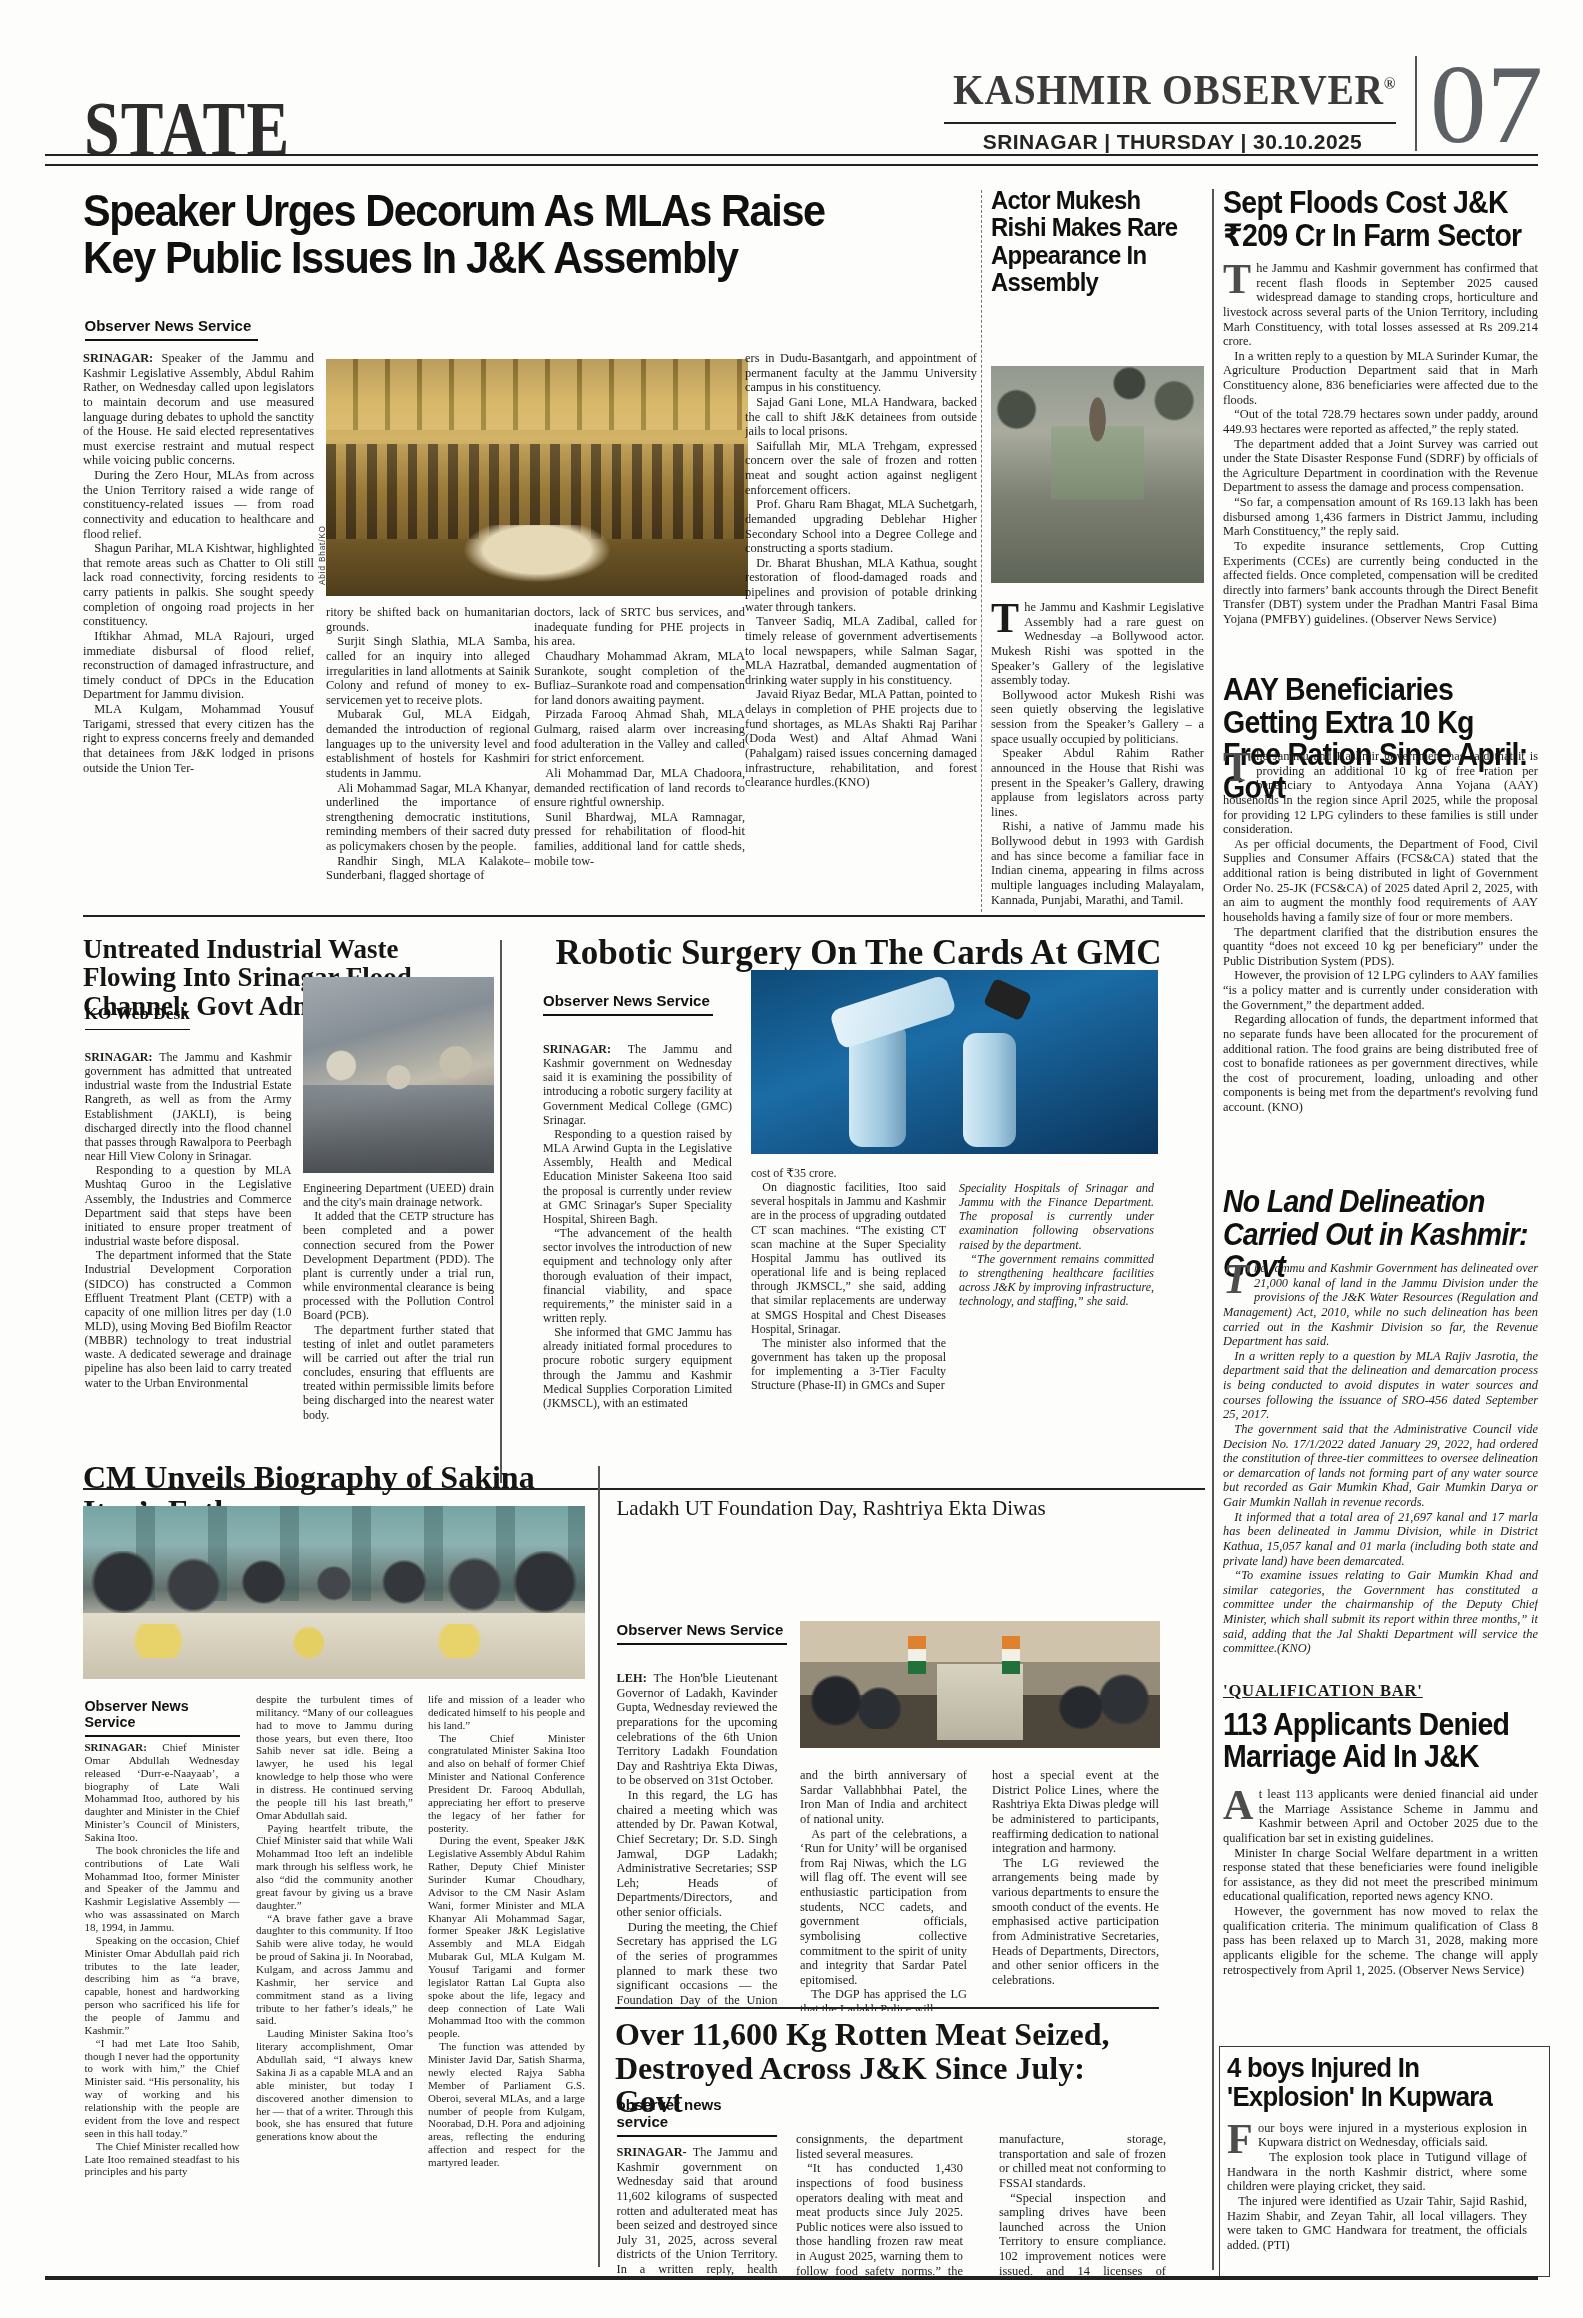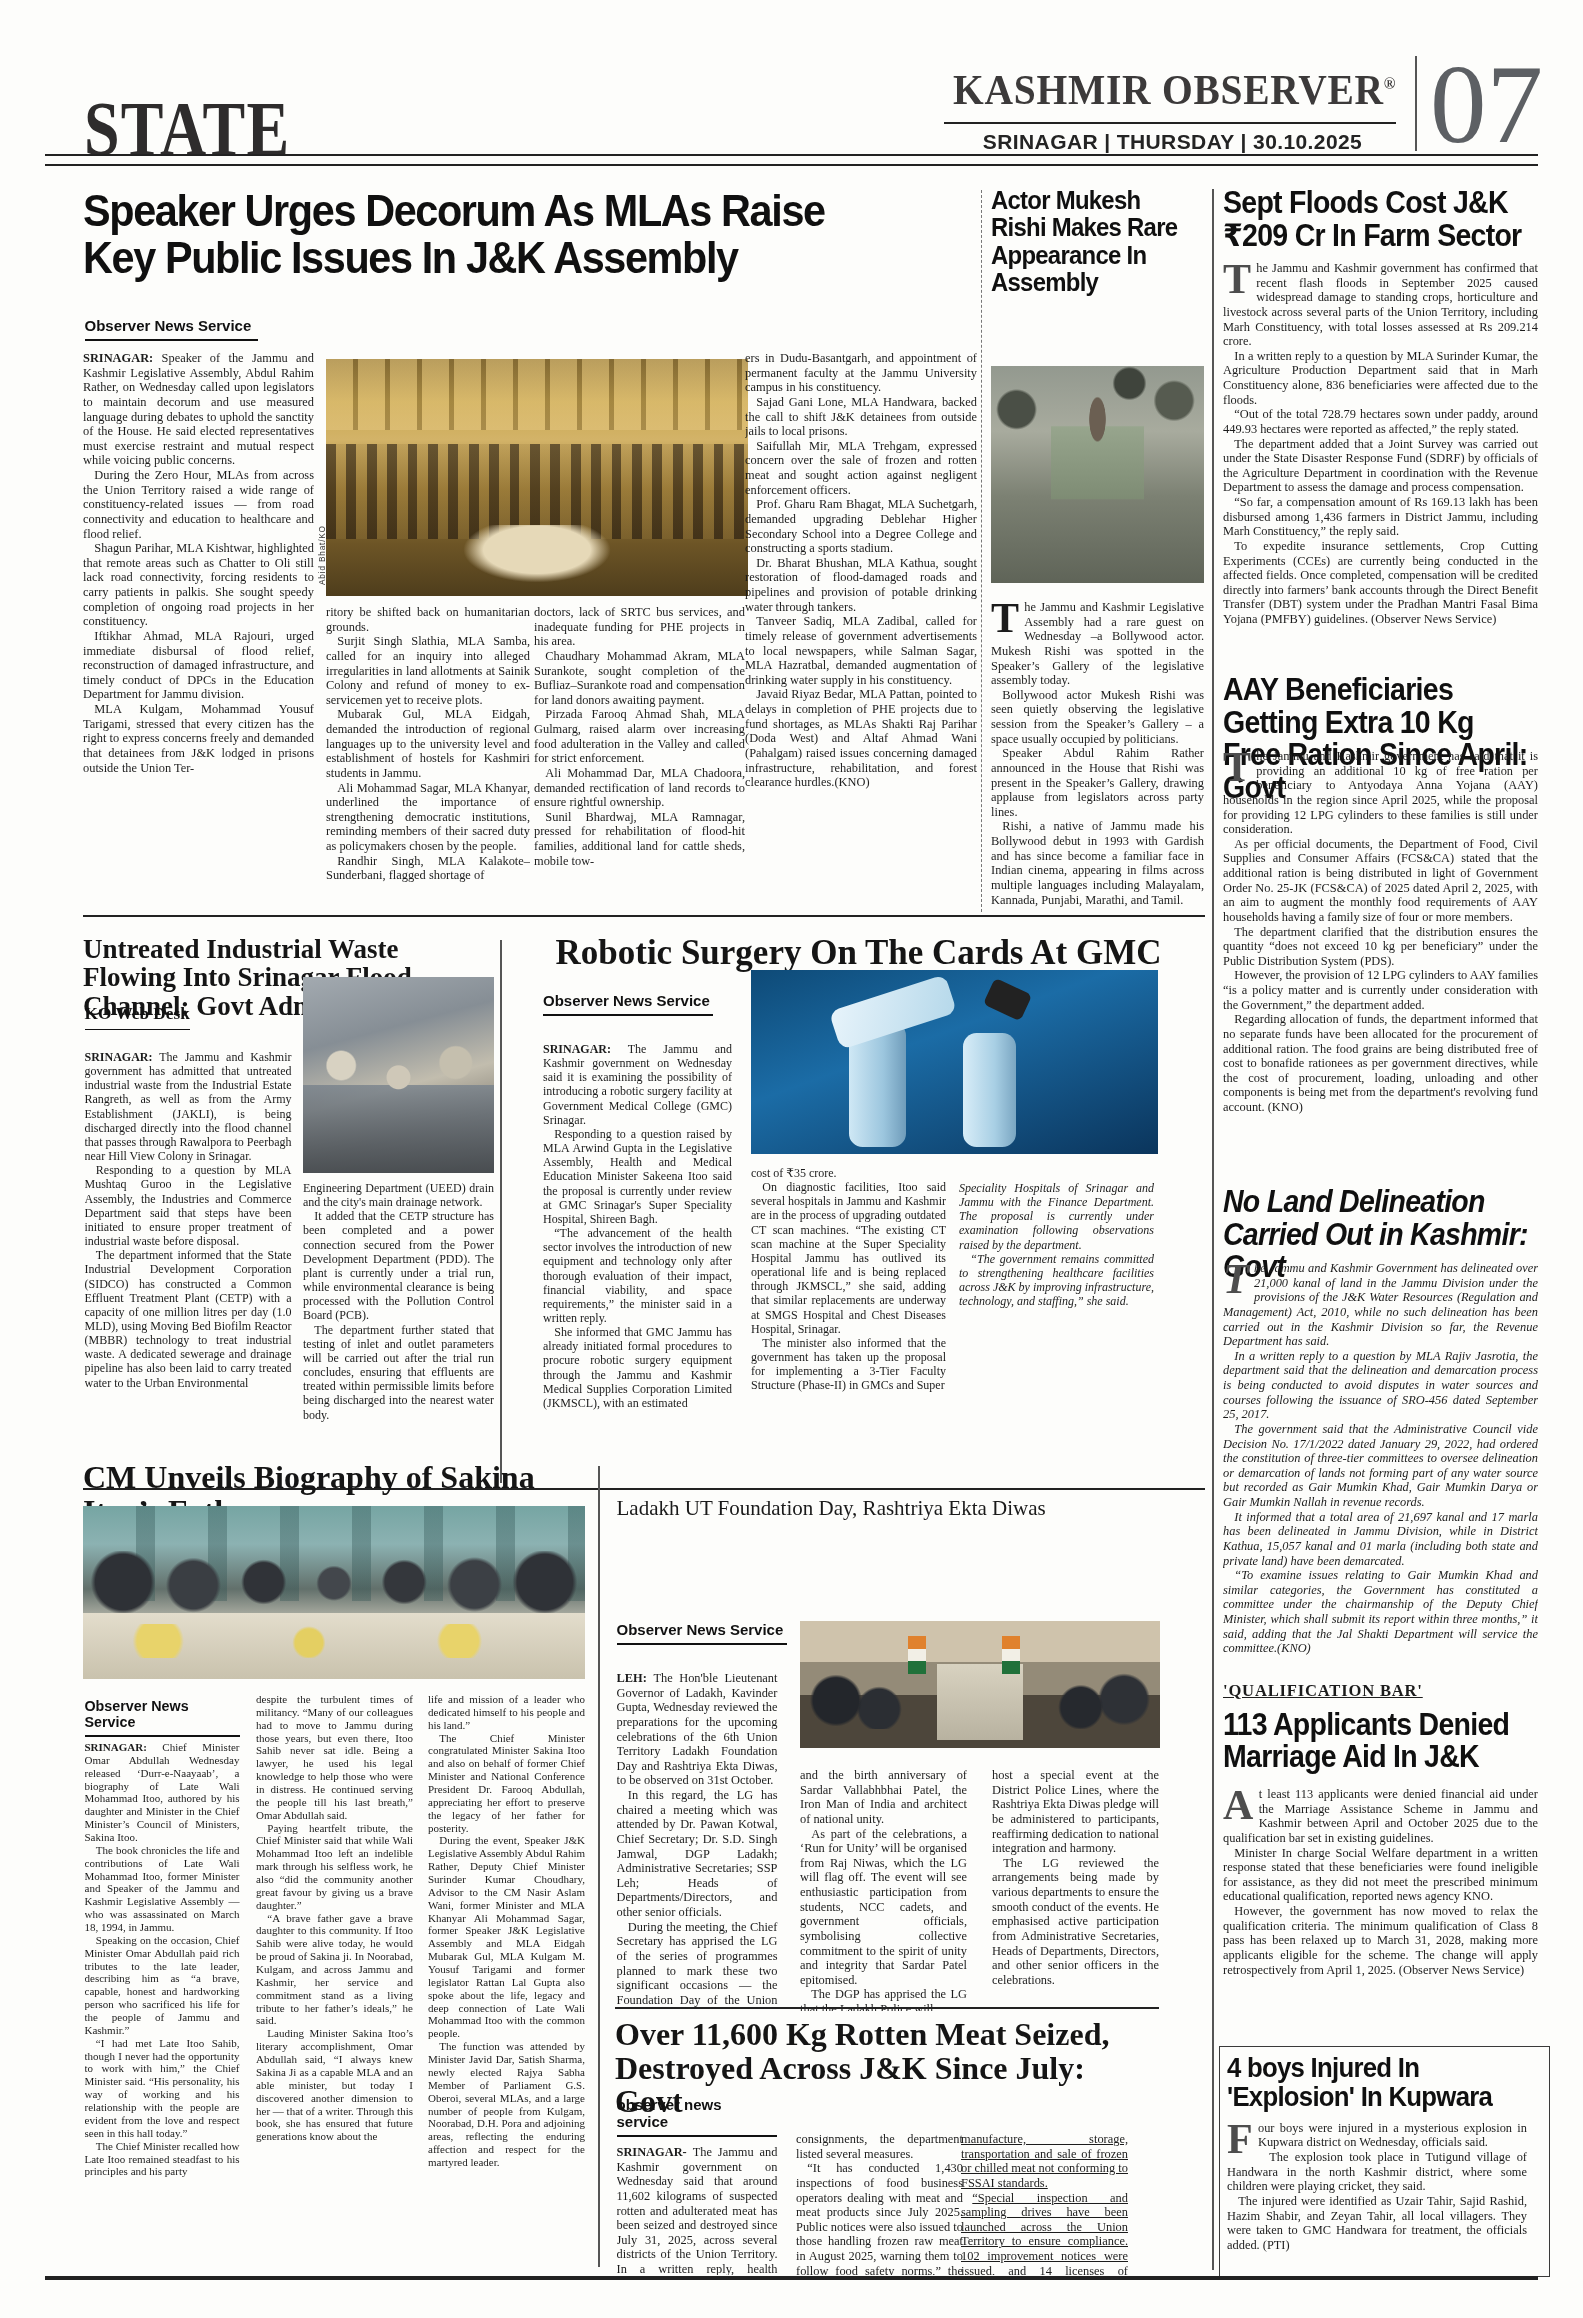--- a/index.html
+++ b/index.html
@@ -287,21 +287,21 @@
   <div class="abs" style="left:615px;top:2018px;width:544px;height:253px;">
     <div class="hl-serif" style="font-size:32px;width:528px;">Over 11,600 Kg Rotten Meat Seized, Destroyed Across J&amp;K Since July: Govt</div>
     <div class="abs byline" style="left:1.5px;top:78px;width:160px;">observer news service</div>
     <div class="abs coltext sz-lg" style="left:1.5px;top:119px;width:161px;height:130px;">
         <p><strong>SRINAGAR- </strong>The Jammu and Kashmir government on Wednesday said that around 11,602 kilograms of suspected rotten and adulterated meat has been seized and destroyed since July 31, 2025, across several districts of the Union Territory. In a written reply, health minister said that to curb the import and sale of substandard, rotten, or illegal meat</p>
       </div>
     <div class="abs coltext sz-lg" style="left:181px;top:106px;width:167px;height:143px;">
         <p>consignments, the department listed several measures.</p>
         <p>“It has conducted 1,430 inspections of food business operators dealing with meat and meat products since July 2025. Public notices were also issued to those handling frozen raw meat in August 2025, warning them to follow food safety norms,” the minister said.</p>
       </div>
-    <div class="abs coltext sz-lg" style="left:346px;top:106px;width:167px;height:143px;text-decoration:underline;">
+    <div class="abs coltext sz-lg" style="left:384px;top:106px;width:167px;height:143px;">
         <p>manufacture, storage, transportation and sale of frozen or chilled meat not conforming to FSSAI standards.</p>
         <p>“Special inspection and sampling drives have been launched across the Union Territory to ensure compliance. 102 improvement notices were issued, and 14 licenses of defaulting operators were suspended for violating the Food Safety and Standards Act,” she said.</p>
       </div>
   </div>
 
   <div class="abs rule" style="left:45px;top:2276px;width:1493px;height:3.8px;"></div>
 
 </div>
 
 

